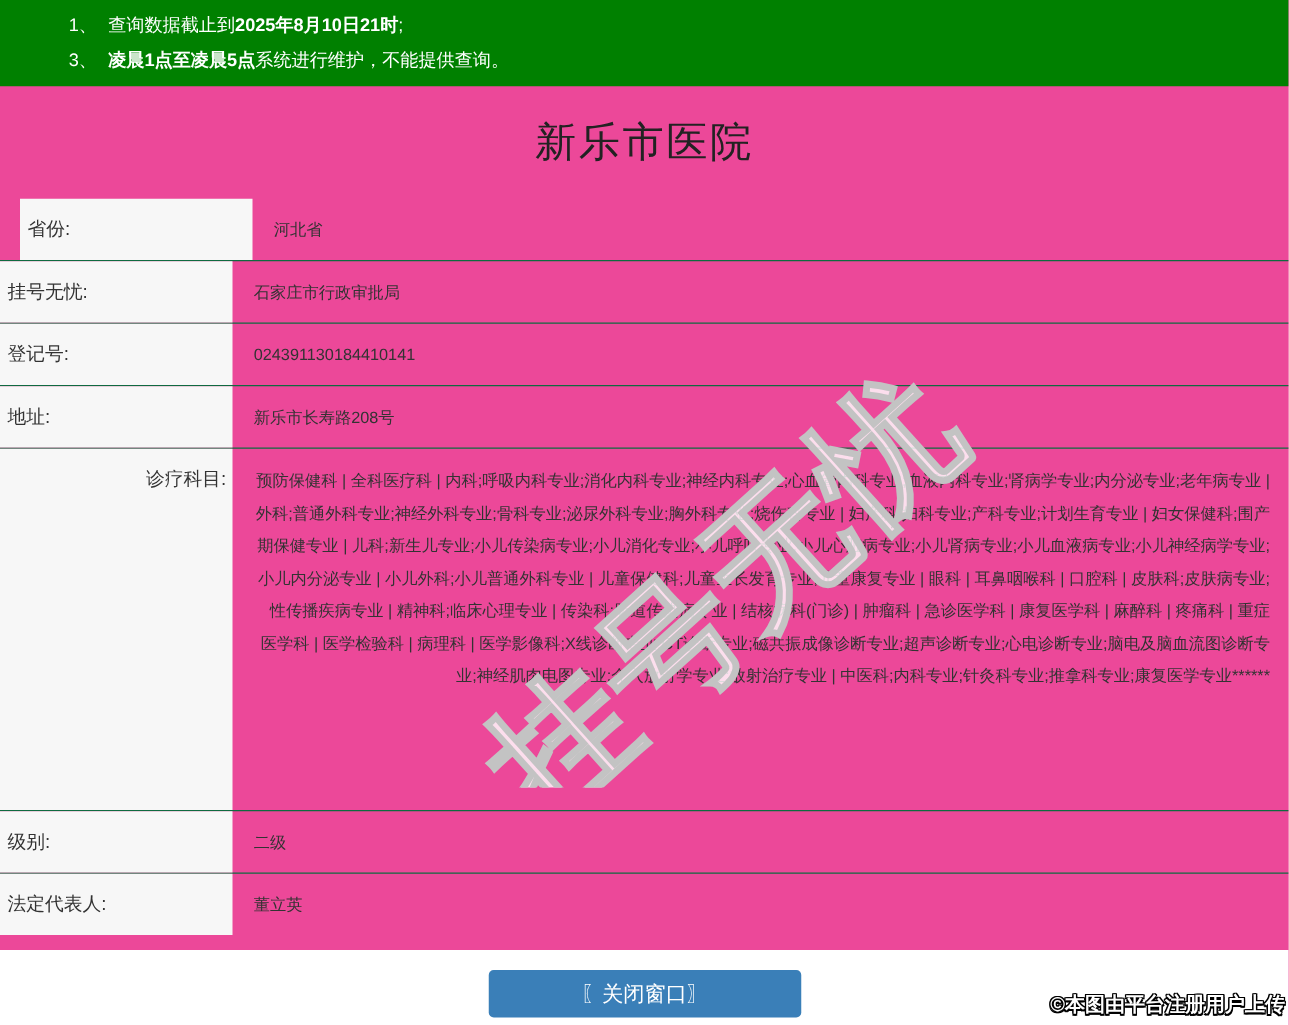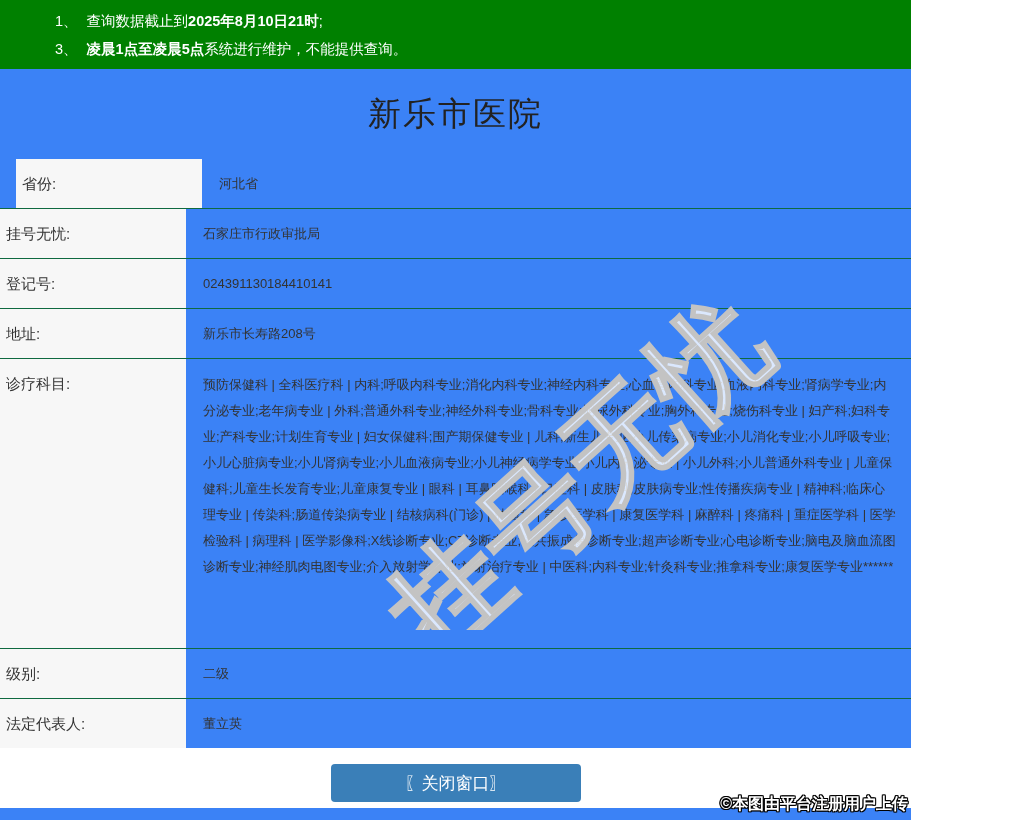--- a/index.html
+++ b/index.html
@@ -1,42 +1,42 @@
 <!DOCTYPE html>
 <html><head>
 <meta charset="utf-8">
 <style>
   * { box-sizing: border-box; margin: 0; padding: 0; }
   html, body { width: 1031px; height: 820px; overflow: hidden; }
   body { font-family: "Liberation Sans", "DejaVu Sans", sans-serif; background: #fff; }
-  .page { position: relative; width: 911px; height: 820px; background: #3b82f6; overflow: hidden; }
+  .page { position: relative; width: 1031px; height: 820px; background: #ec4899; overflow: hidden; }
 
   
   .notice { background: #008000; color: #fff; padding: 7px 20px 6px 55px; font-size: 14.5px; }
   .notice-line { line-height: 28px; white-space: nowrap; }
   .notice-line .num { margin-right: 9px; }
   .notice-line b { font-weight: bold; }
 
   
   .title-wrap { height: 90px; display: flex; align-items: center; justify-content: center; text-align: right; }
   .page-title { font-size: 33px; font-weight: 400; color: #222; letter-spacing: 2px; }
 
   
   .info-table { width: 100%; }
   .info-row { display: flex; border-top: 1px solid #0f6a40; }
   .info-row:first-child { border-top: none; padding-left: 16px; }
   .cell-label { width: 186px; flex-shrink: 0; background: #f7f7f7; padding: 15px 5px 15px 6px;
                 font-size: 15px; color: #333; line-height: 19px; }
   .cell-value { flex: 1; padding: 15px 15px 15px 17px; font-size: 13px; color: #333;
                 line-height: 19px; word-break: break-all; }
-  .info-row:nth-child(5) { min-height: 290px; }
+  .info-row:nth-child(5) { min-height: 290px; text-align: right; }
   .info-row:nth-child(5) .cell-value { line-height: 26px; padding-top: 13px; padding-bottom: 13px; }
 
   
-  .footer { position: absolute; left: 0; right: 0; bottom: 12px; height: 60px; background: #fff;
+  .footer { position: absolute; left: 0; right: 0; bottom: 0; height: 60px; background: #fff;
             display: flex; justify-content: center; z-index: 10; }
   .close-btn { margin-top: 16px; width: 250px; height: 38px; background: #3a7fb8; color: #fff;
                border: none; border-radius: 4px; font-size: 17px;
                font-family: "Liberation Sans", "DejaVu Sans", sans-serif; cursor: pointer; }
 
   
   .wm-diag { position: absolute; left: 250px; top: 200px; z-index: 20; pointer-events: none; }
   .wm-diag text { font-family: "DejaVu Sans", sans-serif; font-size: 112px; font-weight: bold;
                   fill: #ffffff; fill-opacity: 0.82; stroke: #c3c3c3; stroke-width: 2px; letter-spacing: 4px; }
 

